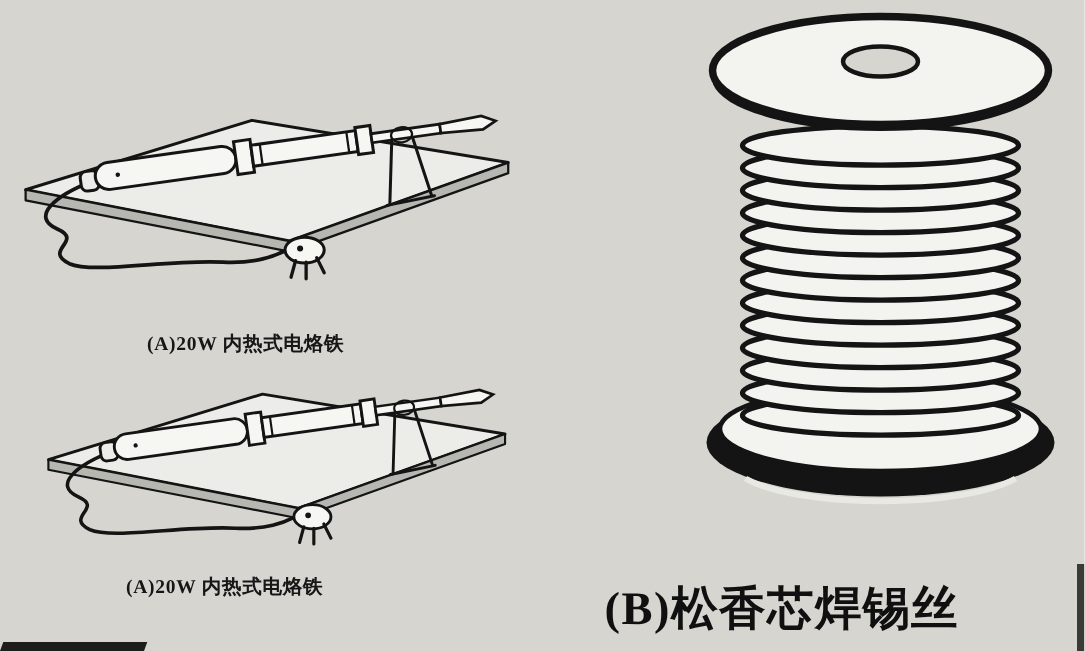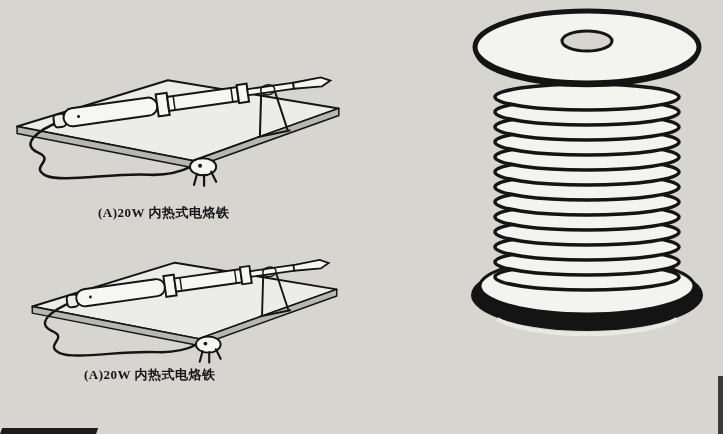--- a/index.html
+++ b/index.html
@@ -12,20 +12,21 @@
   }
   .fig{position:absolute;}
   .caption-small{
     position:absolute;
     font-size:13px;
     font-weight:bold;
     color:#161616;
     letter-spacing:0.5px;
     white-space:nowrap;
     font-family:"Liberation Serif", serif;
+    margin-top:16px;
   }
   .caption-large{
     position:absolute;
     font-size:31px;
     font-weight:bold;
     color:#101010;
     white-space:nowrap;
     letter-spacing:1px;
     font-family:"Liberation Serif", serif;
   }
@@ -109,17 +110,18 @@
       <ellipse cx="122" cy="107" rx="92" ry="13" fill="#f3f3f0" stroke="#141414" stroke-width="3.5"></ellipse>
       <ellipse cx="122" cy="92" rx="92" ry="13" fill="#f3f3f0" stroke="#141414" stroke-width="3.5"></ellipse>
     </g>
 
     <g>
       <path d="M12,50 A111,35 0 0 0 232,50" fill="none" stroke="#141414" stroke-width="4"></path>
       <ellipse cx="122" cy="42" rx="112" ry="36" fill="#f3f3f0" stroke="#141414" stroke-width="5"></ellipse>
       <ellipse cx="122" cy="36" rx="25" ry="10" fill="#d6d5d0" stroke="#141414" stroke-width="3"></ellipse>
     </g>
   </svg>
+  <div class="caption-large" style="left:403px;top:385px">(B)松香芯焊锡丝</div>
 
   <div class="artifact artifact-bl"></div>
   <div class="artifact artifact-br"></div>
 
 </div>
 
 </body></html>

